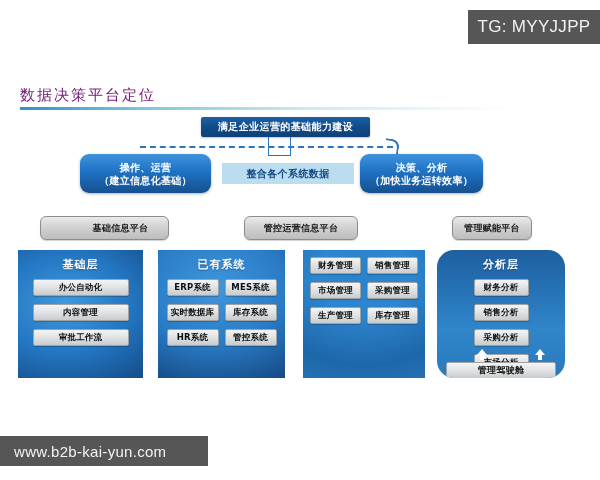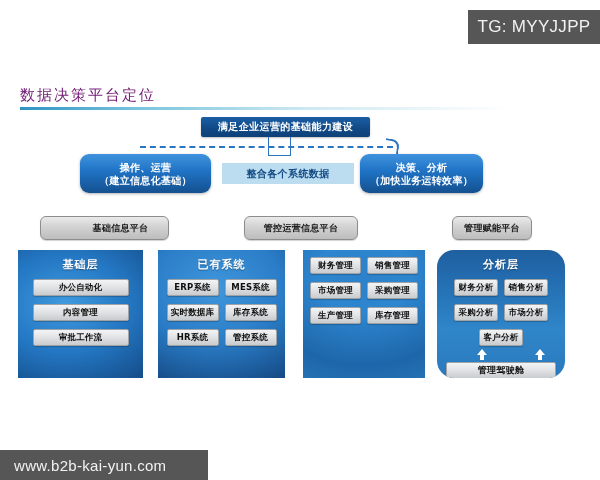--- a/index.html
+++ b/index.html
@@ -37,21 +37,21 @@
   }
   #wm-tg {
     right: 0;
     top: 10px;
     width: 132px;
     height: 34px;
     font-size: 17px;
   }
   #wm-url {
     left: 0;
-    top: 450px;
+    top: 436px;
     width: 208px;
     height: 30px;
     font-size: 15px;
     justify-content: flex-start;
     padding-left: 14px;
     box-sizing: border-box;
   }
 
   
   #heading {
@@ -227,21 +227,21 @@
     display: flex;
     align-items: center;
     justify-content: center;
     letter-spacing: .2px;
     box-shadow: 0 1px 1px rgba(0,0,0,.22);
     box-sizing: border-box;
   }
   .cells.one .cell { width: 96px; }
   .cells.two .cell { width: 52px; }
   #col-2 .cells.two .cell { width: 51px; }
-  #col-3 .cells.two .cell { width: 44px; }
+  #col-3 .cells.two .cell { width: 55px; }
 
   
   #arrows {
     position: absolute;
     left: 0; right: 0;
     top: 99px;
     height: 11px;
   }
   .uparrow {
     position: absolute;

